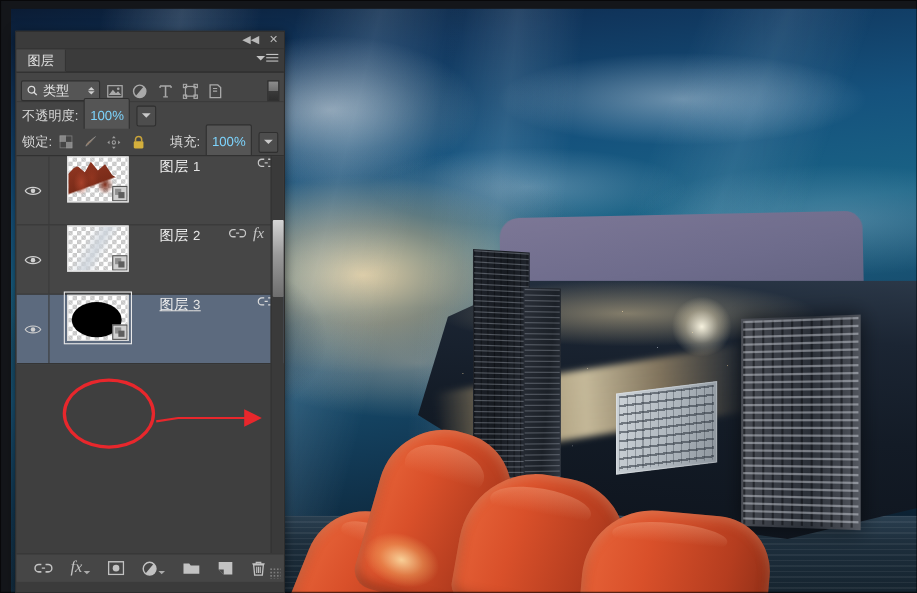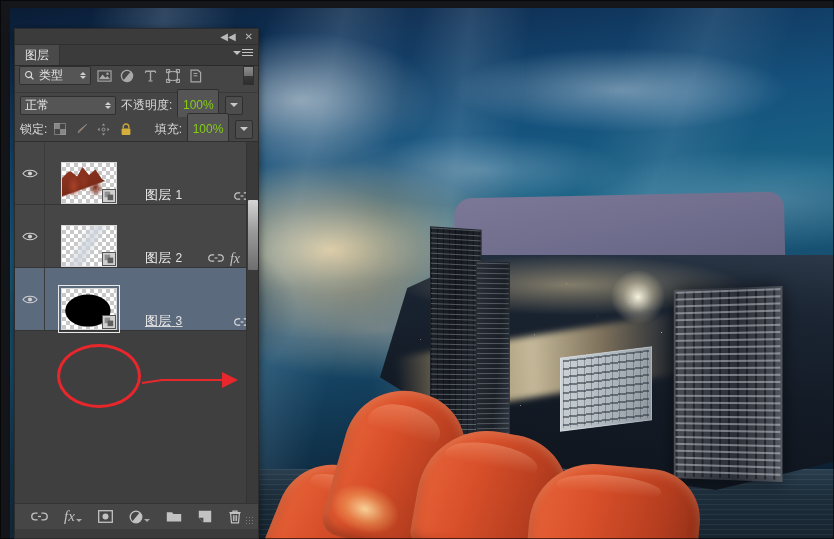--- a/index.html
+++ b/index.html
@@ -225,21 +225,21 @@
   .menu-caret {
     width: 0; height: 0; border-left: 4px solid transparent; border-right: 4px solid transparent;
     border-top: 4px solid #c3c3c3;
   }
   .menu-lines { display: flex; flex-direction: column; gap: 2px; }
   .menu-lines i { display: block; width: 11px; height: 1px; background: #c3c3c3; }
 
   
   .filter-row {
     height: 27px; background: #454545;
-    display: flex; align-items: flex-start; padding: 0 4px; gap: 3px;
+    display: flex; align-items: flex-end; padding: 0 4px; gap: 3px;
     border-bottom: 1px solid #3a3a3a; flex: none;
   }
   .filter-select {
     height: 19px; min-width: 72px; background: #555;
     border: 1px solid #2f2f2f; border-radius: 2px;
     display: flex; align-items: center; gap: 4px; padding: 0 4px;
     cursor: pointer; color: #e6e6e6; font-size: 12px;
   }
   .spin { display: flex; flex-direction: column; gap: 1px; margin-left: auto; }
   .spin i { width: 0; height: 0; border-left: 3px solid transparent; border-right: 3px solid transparent; }
@@ -260,39 +260,39 @@
     height: 24px; display: flex; align-items: center; padding: 0 5px; gap: 5px;
     background: #454545; flex: none;
   }
   .blend-select {
     height: 19px; width: 96px; background: #555; border: 1px solid #2f2f2f; border-radius: 2px;
     display: flex; align-items: center; padding: 0 4px; color: #e6e6e6; cursor: pointer; font-size: 12px;
   }
   .lbl { color: #d9d9d9; font-size: 12px; white-space: nowrap; }
   .numfield {
     height: 33px; width: 42px; background: #555; border: 1px solid #2f2f2f; border-radius: 2px;
-    display: flex; align-items: center; justify-content: center; color: #84cc16; font-size: 12px;
+    display: flex; align-items: center; justify-content: center; color: #7dd3fc; font-size: 12px;
     cursor: text;
   }
   .dropbtn {
     height: 19px; width: 18px; background: #4d4d4d; border: 1px solid #2f2f2f; border-radius: 2px;
     display: flex; align-items: center; justify-content: center; cursor: pointer; margin-left: 1px;
   }
   .dropbtn i { width: 0; height: 0; border-left: 4px solid transparent; border-right: 4px solid transparent; border-top: 4px solid #c9c9c9; }
   .lock-icons { display: flex; align-items: center; gap: 7px; }
   .lock-ico { width: 15px; height: 15px; display: flex; align-items: center; justify-content: center; color: #9d9d9d; cursor: pointer; }
   .spacer { flex: 1; }
 
   
   #layer-list {
     flex: 1; background: #3f3f3f; position: relative; overflow: hidden;
     border-top: 1px solid #303030;
   }
   .layer-row {
-    height: 63px; display: flex; align-items: flex-end;
+    height: 63px; display: flex; align-items: flex-start;
     border-bottom: 1px solid #353535;
     background: #464646; cursor: pointer; position: relative;
   }
   .layer-row.selected { background: #5c6a7e; text-decoration: underline; }
   .eye-cell {
     width: 30px; height: 100%; display: flex; align-items: center; justify-content: center;
     border-right: 1px solid #3a3a3a; cursor: pointer;
   }
   .clip-cell { width: 14px; display: flex; align-items: center; justify-content: center; color: #cfcfcf; font-size: 11px; }
   .thumb-cell { width: 76px; display: flex; align-items: center; justify-content: flex-start; padding-left: 2px; position: relative; }
@@ -494,27 +494,20 @@
         <svg width="14" height="14" viewBox="0 0 14 14">
           <path d="M2 1.2 H9 L11.6 3.6 V12.8 H2 Z" fill="none" stroke="currentColor" stroke-width="1.2"></path>
           <path d="M4.6 4.4 H8.4 M4.6 6.8 H8.4" stroke="currentColor" stroke-width="1"></path>
         </svg>
       </span>
 
       <span class="filter-toggle"></span>
     </div>
 
     <div class="blend-row">
-      <div class="blend-select">
-        <span>正常</span>
-        <span class="spin" style="margin-left:auto">
-            <i class="up"></i>
-            <i class="dn"></i>
-          </span>
-      </div>
       <span class="lbl">不透明度:</span>
       <span class="numfield">100%</span>
       <span class="dropbtn">
           <i></i>
         </span>
     </div>
 
     <div class="lock-row">
       <span class="lbl">锁定:</span>
       <span class="lock-icons">

